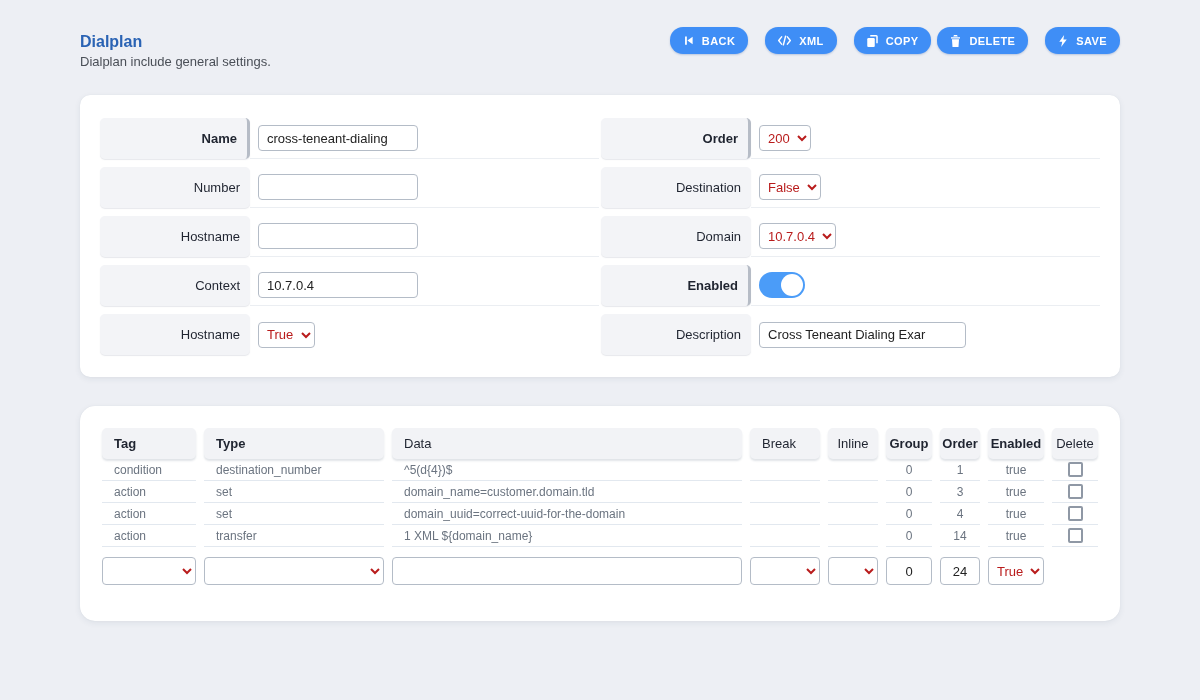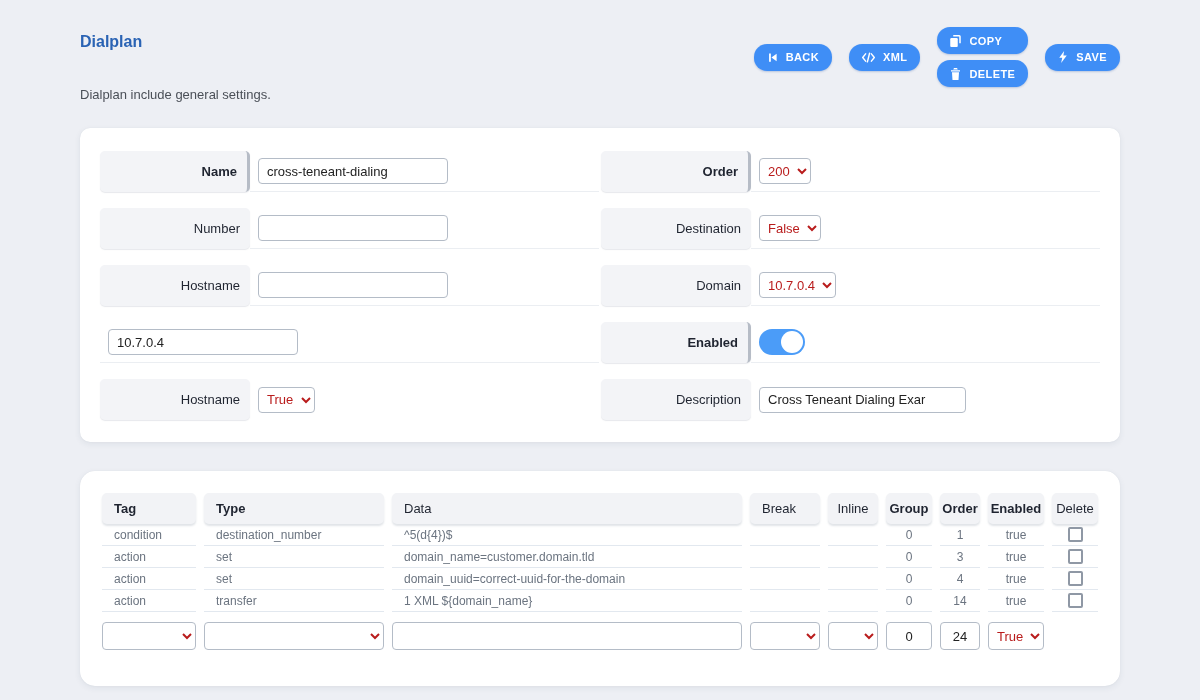--- a/index.html
+++ b/index.html
@@ -9,21 +9,21 @@
     font-family:"Liberation Sans", sans-serif;
     color:#333;
   }
   .page { padding:0 80px; }
 
   
   .topbar { display:flex; justify-content:space-between; align-items:flex-start; padding-top:30px; }
   .page-title { color:#2a63b4; font-size:16px; font-weight:bold; padding-top:3px; }
   .page-subtitle { font-size:13px; color:#4a4f57; }
   .btn-row { display:flex; align-items:center; gap:17px; margin-top:-3px; }
-  .btn-group { display:flex; gap:6px;flex-direction:column; }
+  .btn-group { display:flex; gap:6px; }
   .btn {
     display:inline-flex; align-items:center; gap:8px;
     background:#3f8ef6; color:#fff; border:none; border-radius:13px;
     height:27px; padding:0 13px; font-size:11px; font-weight:bold;
     letter-spacing:.4px; font-family:"Liberation Sans",sans-serif; cursor:pointer;
     box-shadow:0 1px 2px rgba(30,80,160,.25);
   }
   .btn svg { display:block; }
 
   
@@ -31,37 +31,37 @@
     background:#fff; border-radius:10px;
     box-shadow:0 2px 6px rgba(40,60,90,.08), 0 0 1px rgba(40,60,90,.1);
     margin-top:26px;
   }
   .card.form-card { padding:23px 20px 22px 20px; }
   .card.table-card { padding:22px 14px 26px 14px; margin-top:29px;border-radius:15px; }
 
   
   .form-grid { display:grid; grid-template-columns:1fr 1fr; column-gap:2px; }
   .form-col { display:flex; flex-direction:column; }
-  .form-row { display:flex; height:41px; margin-bottom:16px; }
+  .form-row { display:flex; height:41px; margin-bottom:8px; }
   .form-row:last-child { margin-bottom:0; }
   .flabel {
     width:150px; flex:0 0 150px; background:#f3f4f7; border-radius:5px;
     display:flex; align-items:center; justify-content:flex-end;
     padding-right:10px; font-size:13px; color:#1f2430;
     box-shadow:0 1px 1px rgba(120,130,150,.18);
   }
   .flabel.required { font-weight:bold; border-right:3px solid #b6bcc6; }
   .fcontrol {
     flex:1; display:flex; align-items:center; padding-left:8px;
     border-bottom:1px solid #ebeef2;
   }
   .form-row:last-child .fcontrol { border-bottom:none; }
   input[type=text] {
     height:26px; border:1px solid #b4bcc7; border-radius:4px;
-    padding:0 8px; font-size:13px; color:#222; width:190px;
+    padding:0 8px; font-size:13px; color:#222; width:160px;
     font-family:"Liberation Sans",sans-serif; background:#fff;
   }
   input.desc-input { width:207px; }
   select {
     height:26px; border:1px solid #b4bcc7; border-radius:4px;
     font-size:13px; color:#b91c1c; padding:0 4px; background:#fff;
     font-family:"Liberation Sans",sans-serif;
   }
   .toggle {
     width:46px; height:26px; border-radius:13px; background:#4b9cf8;
@@ -172,20 +172,21 @@
         </div>
 
         <div class="form-row">
           <div class="flabel">Hostname</div>
           <div class="fcontrol">
             <input type="text" value="" style="">
           </div>
         </div>
 
         <div class="form-row">
+          <div class="flabel">Context</div>
           <div class="fcontrol">
             <input type="text" value="10.7.0.4" style="">
           </div>
         </div>
 
         <div class="form-row">
           <div class="flabel">Hostname</div>
           <div class="fcontrol">
             <select>
               <option>True</option>

